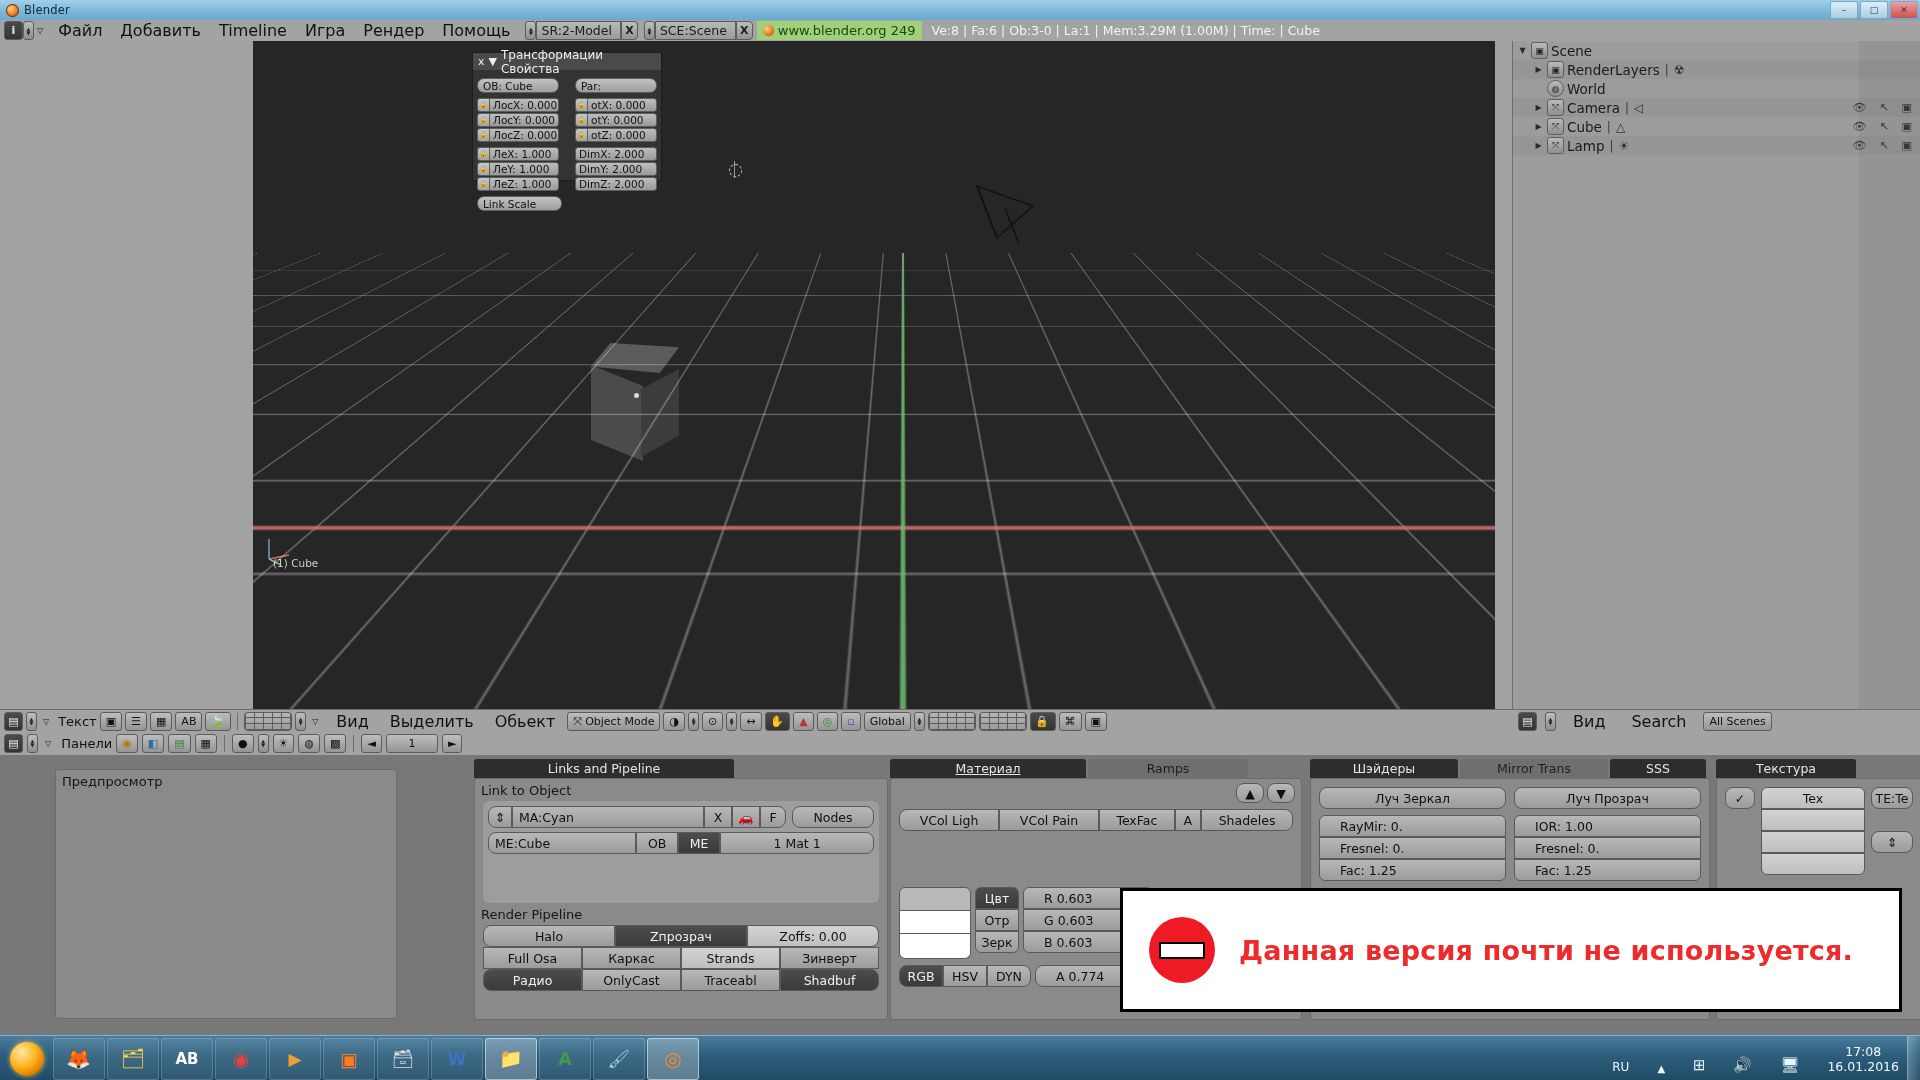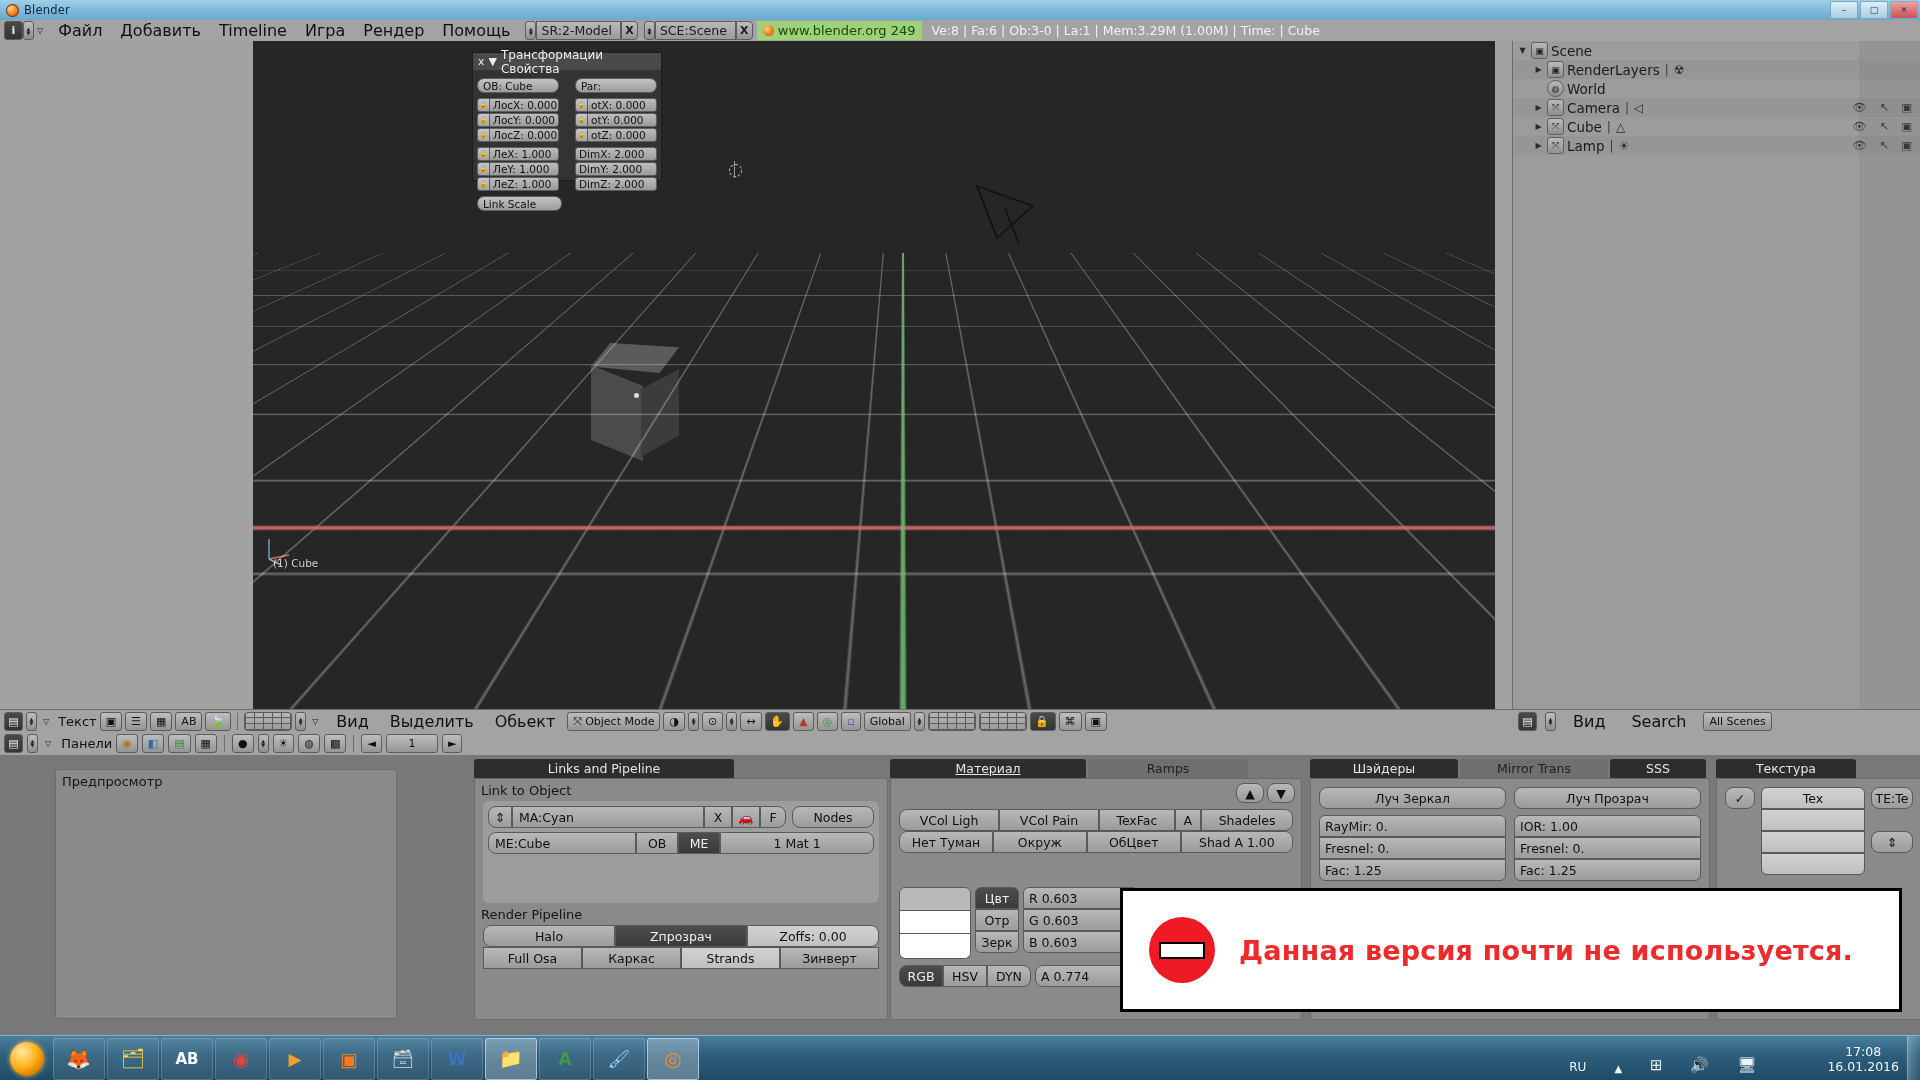--- a/index.html
+++ b/index.html
@@ -154,21 +154,21 @@
   .btn{height:20px;border:1px solid #5a5a5a;background:linear-gradient(#b8b8b8,#9b9b9b);
     display:flex;align-items:center;justify-content:center;font-size:12.5px;color:#101010;}
   .btn.dk{background:linear-gradient(#4d4d4d,#3a3a3a);color:#f0f0f0;}
   .btn.lt{background:linear-gradient(#d2d2d2,#bfbfbf);}
   .r-l{border-radius:8px 0 0 8px;}
   .r-r{border-radius:0 8px 8px 0;}
   .r-a{border-radius:8px;}
   .row{display:flex;}
   .slider{position:relative;height:20px;border:1px solid #5a5a5a;
     background:linear-gradient(#b8b8b8,#9b9b9b);display:flex;align-items:center;
-    font-size:12.5px;color:#101010;padding-left:5px;}
+    font-size:12.5px;color:#101010;padding-left:20px;}
 
   
   .dialog{position:absolute;left:1120px;top:888px;width:750px;height:118px;
     background:#fff;border:3px solid #000;display:flex;align-items:center;gap:24px;padding-left:26px;}
   .stop{width:66px;height:66px;border-radius:50%;background:#ee1b24;
     display:flex;align-items:center;justify-content:center;}
   .stop .bar{width:42px;height:13px;background:#fff;border:2px solid #000;}
   .dlg-text{font-size:27px;font-weight:bold;color:#ee2a2a;letter-spacing:.2px;}
 
   
@@ -177,21 +177,21 @@
     display:flex;align-items:center;border-top:1px solid #7fb2cd;}
   .start{width:48px;height:40px;margin-left:3px;display:flex;align-items:center;justify-content:center;}
   .start .orb{width:34px;height:34px;border-radius:50%;
     background:radial-gradient(circle at 35% 30%,#ffe9a8,#ffb31c 45%,#d97b00 75%,#8a4a00);
     box-shadow:0 0 5px rgba(255,200,80,.8);}
   .tbtn{width:50px;height:40px;margin-left:2px;display:flex;align-items:center;justify-content:center;
     border:1px solid rgba(255,255,255,.18);border-radius:3px;background:rgba(255,255,255,.08);}
   .tbtn.active{background:rgba(255,255,255,.28);border-color:rgba(255,255,255,.5);}
   .tray{margin-left:auto;display:flex;align-items:flex-end;gap:28px;
     color:#eaf4fb;font-size:12px;padding-right:8px;}
-  .clock{text-align:center;line-height:15px;font-size:12.5px;color:#f0f8ff;margin-left:43px;}
+  .clock{text-align:center;line-height:15px;font-size:12.5px;color:#f0f8ff;}
   .showdesk{width:12px;height:45px;background:linear-gradient(90deg,rgba(255,255,255,.25),rgba(255,255,255,.05));
     border-left:1px solid rgba(255,255,255,.4);}
 </style>
 </head>
 <body>
 
 <div class="app">
 
   <div class="titlebar">
     <div class="tb-icon"></div>
@@ -541,43 +541,43 @@
           <div class="btn r-l" style="flex:1">Halo</div>
           <div class="btn dk" style="flex:1">Zпрозрач</div>
           <div class="btn lt r-r" style="flex:1">Zoffs: 0.00</div>
         </div>
         <div class="row">
           <div class="btn" style="flex:1">Full Osa</div>
           <div class="btn" style="flex:1">Каркас</div>
           <div class="btn lt" style="flex:1">Strands</div>
           <div class="btn" style="flex:1">Зинверт</div>
         </div>
+        <div class="row">
+          <div class="btn dk r-l" style="flex:1">Радио</div>
+          <div class="btn" style="flex:1">OnlyCast</div>
+          <div class="btn" style="flex:1">Traceabl</div>
+          <div class="btn dk r-r" style="flex:1">Shadbuf</div>
+        </div>
       </div>
     </div>
 
     <div class="panel-tab" style="left:890px;top:4px;width:196px;text-decoration:underline;">Материал</div>
     <div class="panel-tab inactive" style="left:1088px;top:4px;width:160px;">Ramps</div>
     <div class="panel" style="left:890px;top:23px;width:410px;height:240px;">
       <div style="position:absolute;right:6px;top:4px;display:flex;gap:3px">
         <div class="btn r-a" style="width:26px;height:18px">▲</div>
         <div class="btn r-a" style="width:26px;height:18px">▼</div>
       </div>
       <div style="margin:30px 8px 0">
         <div class="row">
           <div class="btn r-l" style="flex:1.2">VCol Ligh</div>
           <div class="btn" style="flex:1.2">VCol Pain</div>
           <div class="btn" style="flex:0.9">TexFac</div>
           <div class="btn" style="flex:0.3">A</div>
           <div class="btn r-r" style="flex:1.1">Shadeles</div>
-        </div>
-        <div class="row">
-          <div class="btn r-l" style="flex:1">Нет Туман</div>
-          <div class="btn" style="flex:1">Окруж</div>
-          <div class="btn" style="flex:1">ОбЦвет</div>
-          <div class="btn r-r" style="flex:1.2">Shad A 1.00</div>
         </div>
       </div>
       <div style="position:absolute;left:8px;top:108px;display:flex;gap:4px">
         <div style="width:72px">
           <div style="height:22px;background:#b9b9b9;border:1px solid #5a5a5a;border-radius:6px 6px 0 0"></div>
           <div style="height:22px;background:#ffffff;border:1px solid #5a5a5a;border-top:none"></div>
           <div style="height:24px;background:#ffffff;border:1px solid #5a5a5a;border-top:none;border-radius:0 0 6px 6px"></div>
         </div>
         <div>
           <div class="btn dk" style="width:42px;border-radius:6px 6px 0 0">Цвт</div>

